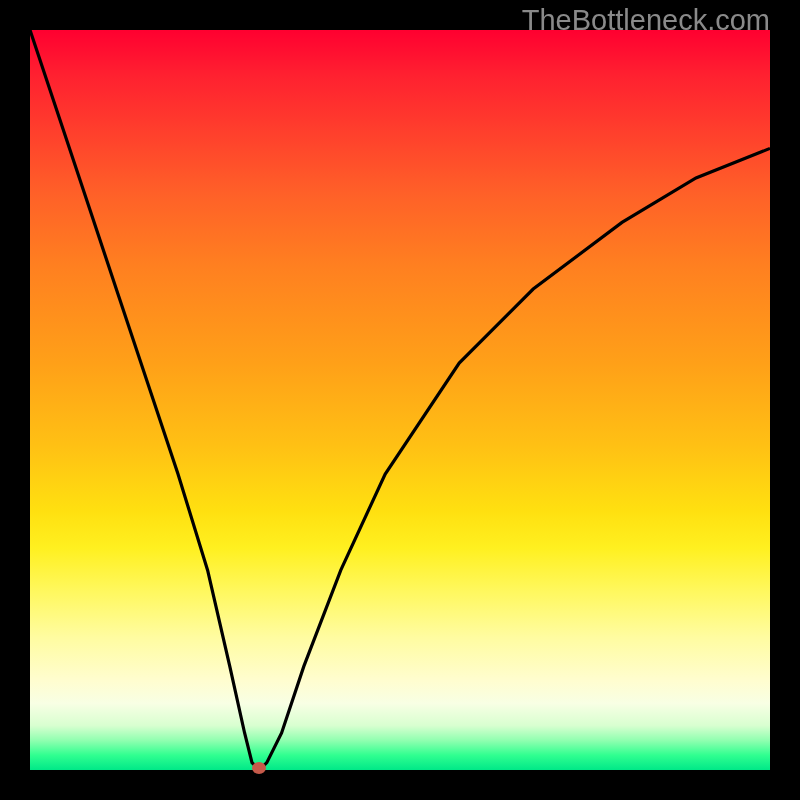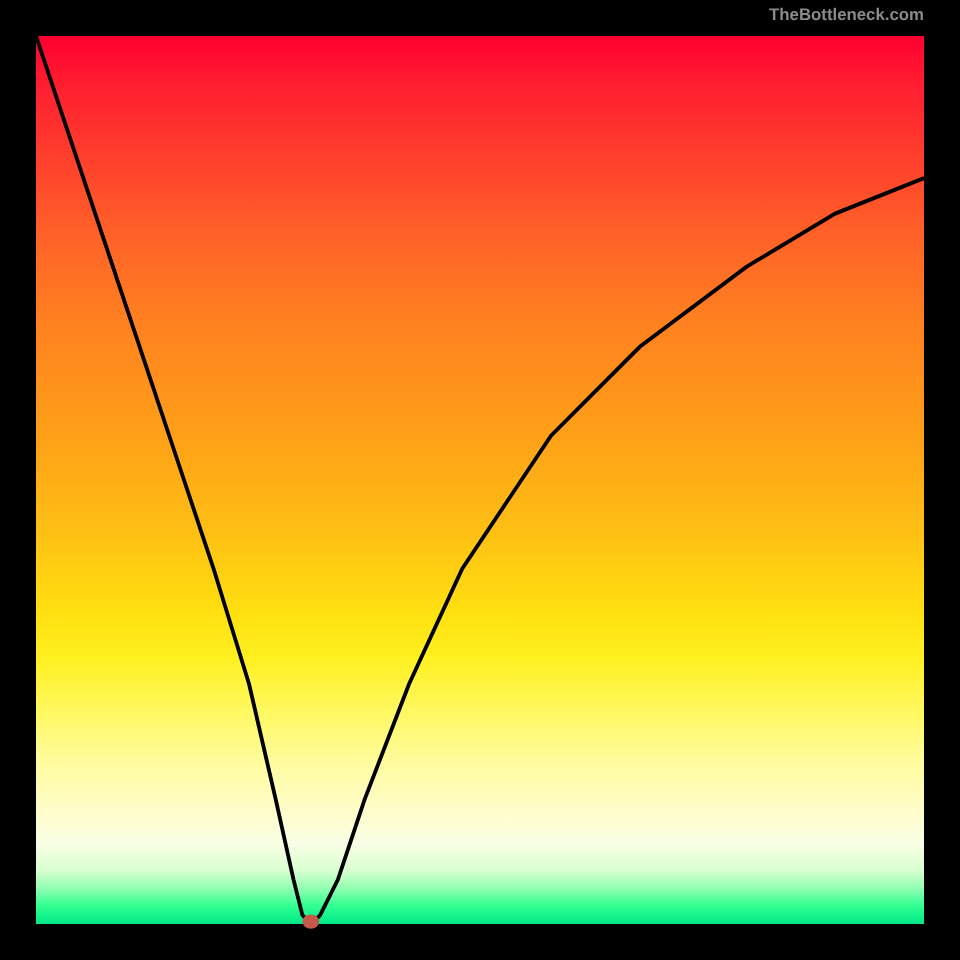--- a/index.html
+++ b/index.html
@@ -46,22 +46,22 @@
     left: 0;
     top: 0;
     width: 740px;
     height: 740px;
   }
   .watermark {
     position: absolute;
     top: 4px;
     right: 30px;
     font-family: Arial, Helvetica, sans-serif;
-    font-size: 14px;
-    font-weight: 700;
+    font-size: 29px;
+    font-weight: 400;
     color: #8a8a8a;
   }
   .marker {
     position: absolute;
     width: 14px;
     height: 12px;
     border-radius: 50%;
     background: #c65a4a;
   }
 </style>

